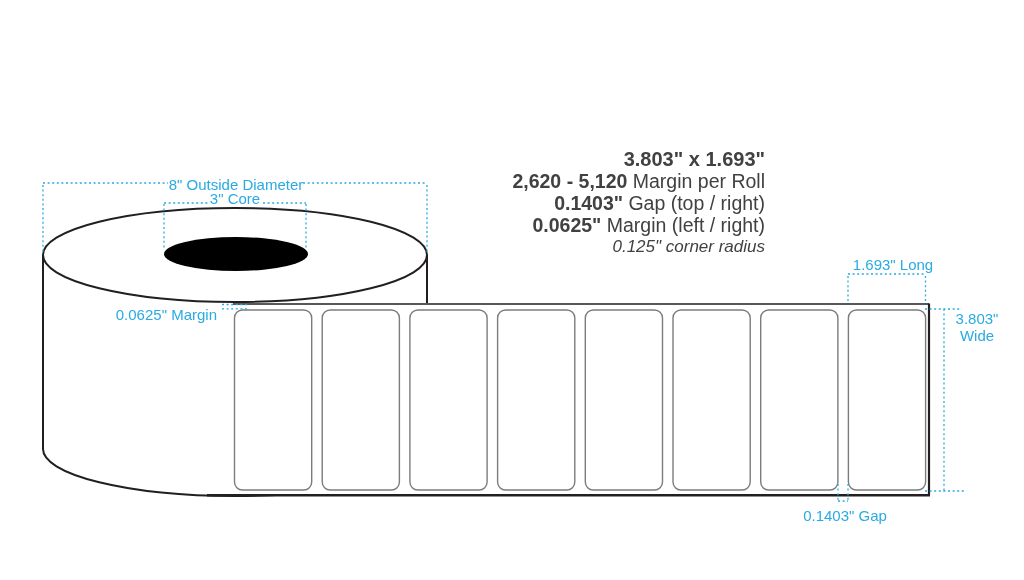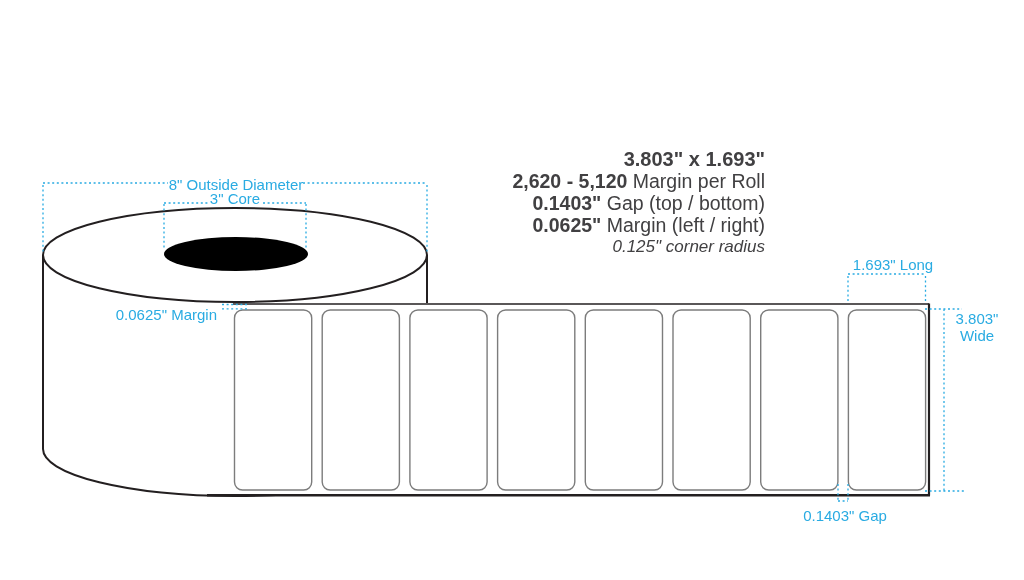--- a/index.html
+++ b/index.html
@@ -86,18 +86,18 @@
   <div class="txt center wide-label" style="left:927px;top:311px;width:100px;">
     <div>3.803"</div>
     <div>Wide</div>
   </div>
 
   <div class="txt center" style="left:785px;top:507px;width:120px;">0.1403" Gap</div>
 
   <div class="spec">
     <div class="size-line">3.803" x 1.693"</div>
     <div><span class="b">2,620 - 5,120</span><span> Margin per Roll</span></div>
-    <div><span class="b">0.1403"</span><span> Gap (top / bottom)</span></div>
+    <div><span class="b">0.1403"</span><span> Gap (top / right)</span></div>
     <div><span class="b">0.0625"</span><span> Margin (left / right)</span></div>
     <div class="note">0.125" corner radius</div>
   </div>
 
 </div>
 
 </body></html>

